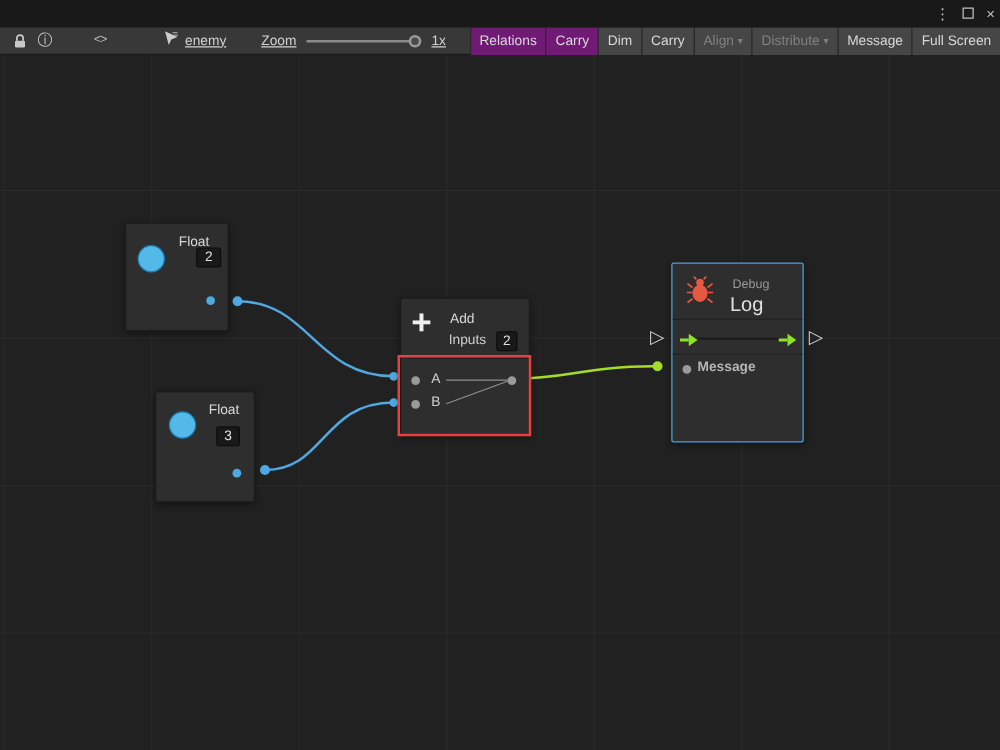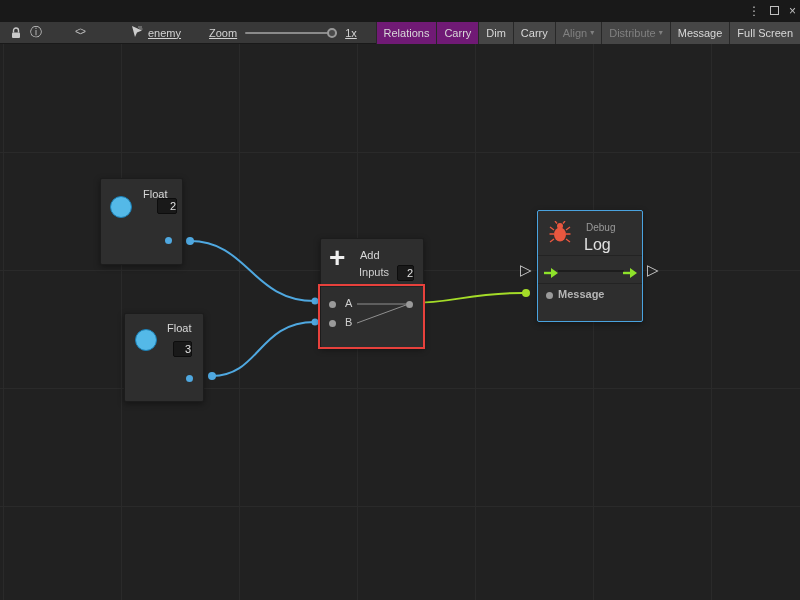--- a/index.html
+++ b/index.html
@@ -41,21 +41,21 @@
               linear-gradient(90deg, #2a2a2a 1px, transparent 1px);
             background-size:118px 118px; background-position:3px 108px; overflow:hidden; }
   .wire-layer { position:absolute; inset:0; z-index:1; }
   .wire-blue  { stroke:var(--wire-blue);  stroke-width:2; fill:none; }
   .wire-green { stroke:var(--wire-green); stroke-width:2; fill:none; }
   .dot-blue  { fill:var(--wire-blue); }
   .dot-green { fill:var(--wire-green); }
 
   .node { position:absolute; background:#2e2e2e; border:1px solid #1c1c1c; border-radius:2px;
           box-shadow:0 2px 6px rgba(0,0,0,.4); z-index:2; color:#d2d2d2; }
-  .node .abs { position:absolute;text-align:right; }
+  .node .abs { position:absolute; }
   .port-dot { width:7px; height:7px; border-radius:50%; background:#9a9a9a; }
   .divider { position:absolute; left:0; right:0; height:1px; background:#232323; }
 
   .float-circle { width:22px; height:22px; border-radius:50%; background:var(--accent-blue);
                   border:1px solid #1a7fb5; }
   .val-box { background:#191919; border:1px solid #0d0d0d; border-radius:2px; color:#e0e0e0;
              font-size:11px; text-align:center; line-height:15px; }
   .node-title { font-size:11px; color:#d8d8d8; }
   .node-sub   { font-size:11px; color:#cfcfcf; }
 
@@ -187,21 +187,21 @@
     <span class="abs port-dot" style="left:85px; top:62px;"></span>
 
     <svg class="relations-svg" width="104" height="110">
       <line class="rel-line" x1="36" y1="65" x2="85" y2="65"></line>
       <line class="rel-line" x1="36" y1="84" x2="85" y2="66"></line>
     </svg>
   </div>
 
   <div class="sel-rect" style="left:318px; top:240px; width:107px; height:65px;"></div>
 
-  <div class="node debug-node" style="left:537px; top:166px; width:106px; height:112px;">
+  <div class="node debug-node" style="left:537px; top:166px; width:106px; height:144px;">
     <span class="abs" style="left:11px; top:10px;">
       <svg width="22" height="22" viewBox="0 0 22 22">
         <circle cx="11" cy="5" r="3" fill="var(--bug-orange)"></circle>
         <ellipse cx="11" cy="13.5" rx="6" ry="7" fill="var(--bug-orange)"></ellipse>
         <path d="M5,9 L1,6 M5,13 H0.5 M5,18 L1,21 M17,9 L21,6 M17,13 H21.5 M17,18 L21,21 M8,2.5 L6,0 M14,2.5 L16,0" stroke="var(--bug-orange)" stroke-width="1.3" fill="none"></path>
       </svg>
     </span>
     <span class="abs debug-cat" style="left:48px; top:11px;">Debug</span>
     <span class="abs debug-title" style="left:46px; top:25px;">Log</span>
     <span class="divider" style="top:44px;"></span>

